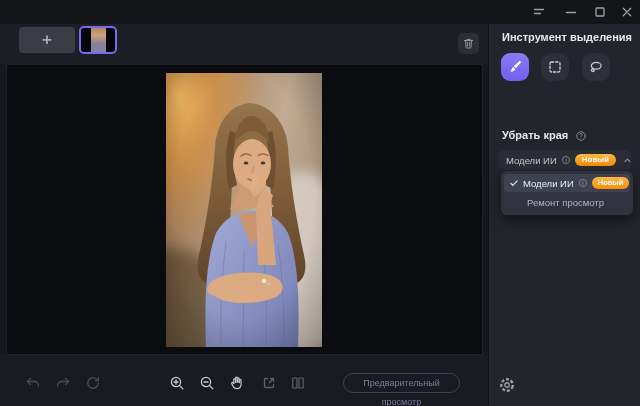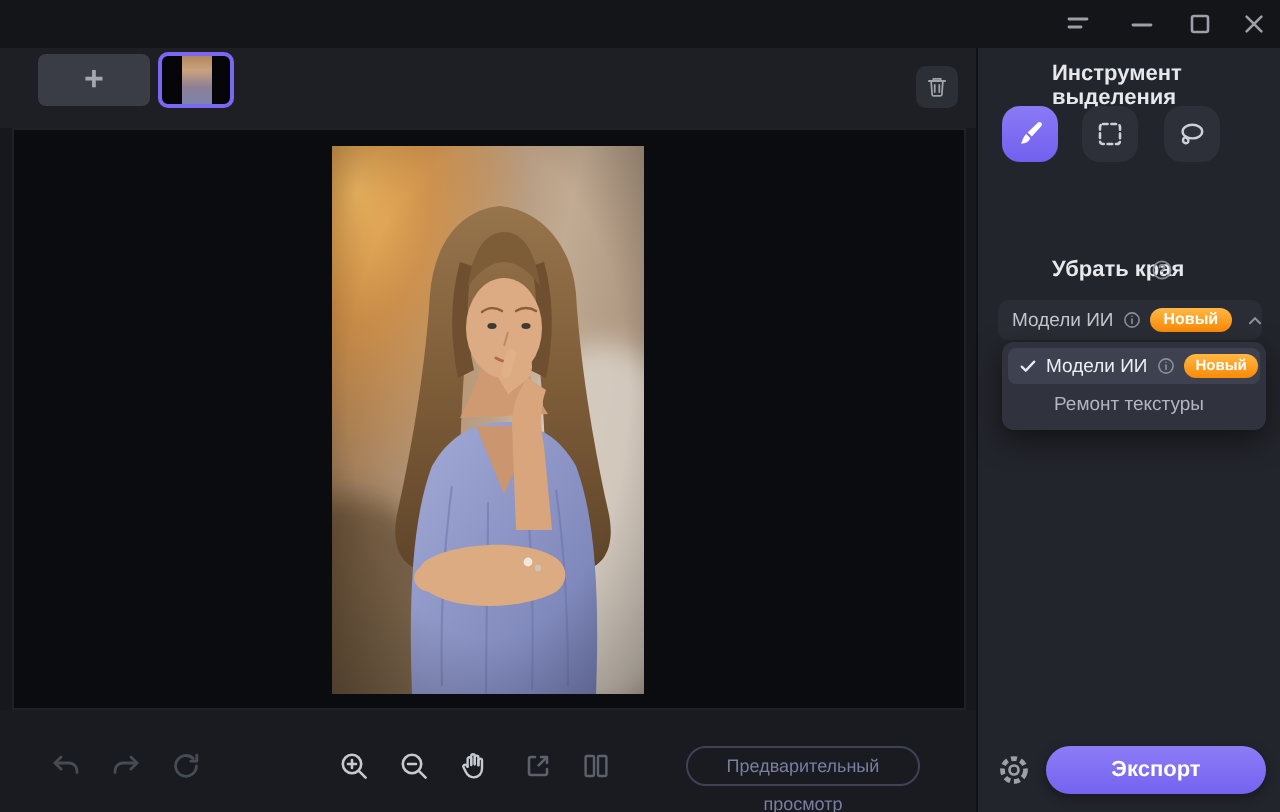--- a/index.html
+++ b/index.html
@@ -25,21 +25,21 @@
   .bicon{position:absolute;top:20px;width:16px;height:16px;color:#c6c9cf;cursor:pointer;}
   .bicon svg{width:100%;height:100%;}
   .bicon.dim{color:#474b53;}
   .bicon.semi{color:#5d616b;}
   .bi-undo{left:25px}.bi-redo{left:55px}.bi-reset{left:85px}
   .bi-zin{left:169px}.bi-zout{left:199px}.bi-hand{left:229px}
   .bi-fit{left:261px}.bi-compare{left:290px}
   .preview-btn{position:absolute;left:343px;top:18px;width:117px;height:20px;border:1px solid #3f4257;border-radius:10px;color:#7a7ea0;font-size:9px;line-height:19px;text-align:center;background:transparent;box-sizing:border-box;cursor:pointer;}
   
   .sidebar{position:absolute;left:488px;top:24px;width:152px;height:382px;background:#23252c;border-left:1px solid #101114;box-sizing:border-box;}
-  .sb-title{position:absolute;left:13px;font-size:11px;font-weight:bold;color:#e7e8eb;margin-left:24px;}
+  .sb-title{position:absolute;left:13px;font-size:11px;font-weight:bold;color:#e7e8eb;}
   .sb-t1{top:7px}.sb-t2{top:105px}
   .help-ic{position:absolute;left:86px;top:104px;width:12px;height:12px;color:#8b8e97;cursor:pointer;}
   .help-ic svg{width:100%;height:100%;}
   .tool{position:absolute;top:29px;width:28px;height:28px;border-radius:9px;background:#2d3039;color:#cdd0d6;display:flex;align-items:center;justify-content:center;cursor:pointer;}
   .tool svg{width:16px;height:16px;}
   .tool.active{background:linear-gradient(180deg,#8b7af4,#7160ee);color:#fff;}
   .tl-brush{left:12px}.tl-marquee{left:52px}.tl-lasso{left:93px}
   .mode-select{position:absolute;left:10px;top:126px;width:132px;height:20px;background:#2a2d35;border-radius:5px;display:flex;align-items:center;box-sizing:border-box;padding:0 7px;gap:4px;cursor:pointer;}
   .ms-label{font-size:9.5px;color:#c3c5cc;white-space:nowrap;}
   .info-ic{width:10px;height:10px;color:#8b8e97;flex:none;cursor:pointer;}
@@ -281,26 +281,25 @@
         <span class="info-ic">
           <svg viewBox="0 0 16 16" fill="none" stroke="currentColor" stroke-width="1.3" stroke-linecap="round">
               <circle cx="8" cy="8" r="5.7"></circle>
               <path d="M8 7.3v3.5"></path>
               <circle cx="8" cy="4.9" r="0.6" fill="currentColor" stroke="none"></circle>
             </svg>
         </span>
         <span class="badge-sm">Новый</span>
       </div>
       <div class="opt">
-        <span>Ремонт текстуры</span>
+        <span>Ремонт просмотр</span>
       </div>
     </div>
 
     <span class="gear-btn">
       <svg viewBox="0 0 16 16" fill="none" stroke="currentColor">
           <circle cx="8" cy="8" r="5.1" stroke-width="2.1" stroke-dasharray="2.6 1.7" transform="rotate(12 8 8)"></circle>
           <circle cx="8" cy="8" r="2" stroke-width="1.2"></circle>
         </svg>
     </span>
-    <div class="export-btn">Экспорт</div>
   </div>
 
 </div>
 
 </body></html>

